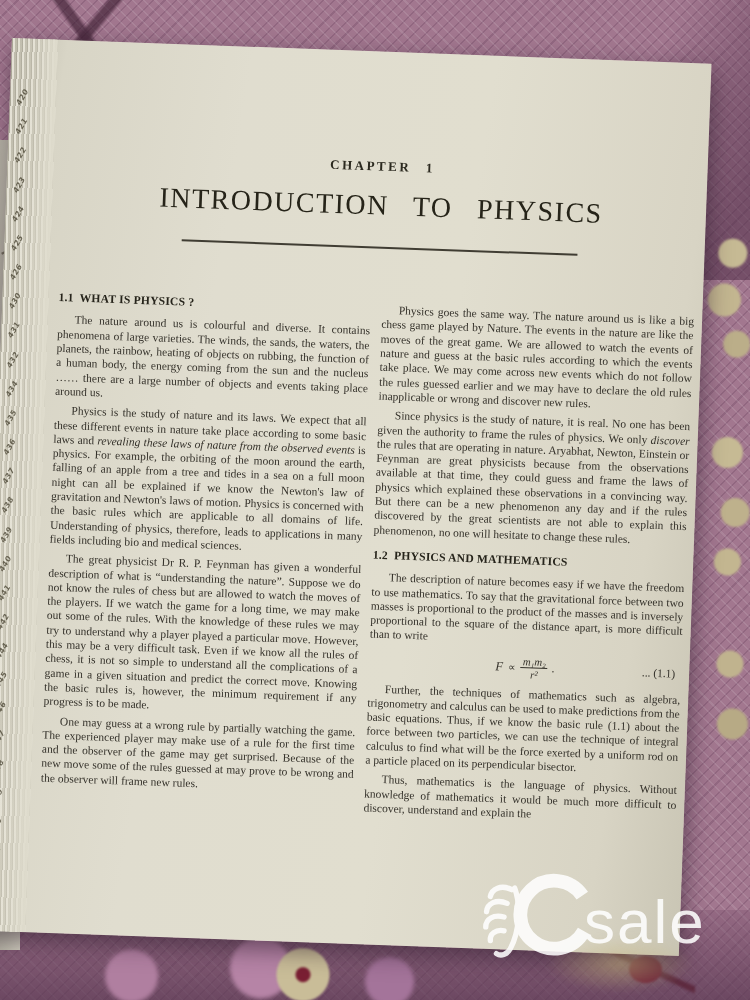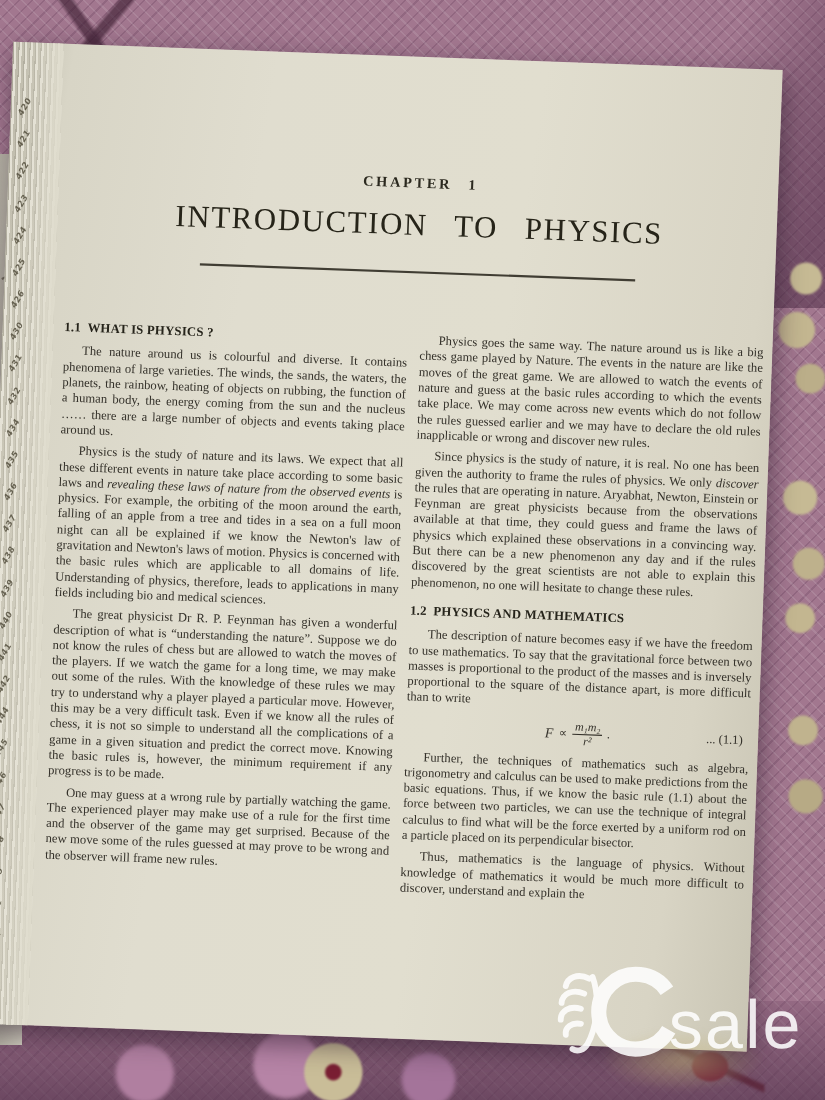--- a/index.html
+++ b/index.html
@@ -87,21 +87,21 @@
 
   .formula { position:relative; display:flex; justify-content:center; align-items:center; margin:8px 0 6px; }
   .f-var { font-style:italic; font-size:12.5px; }
   .f-propto { margin:0 5px; font-family:"DejaVu Sans",sans-serif; font-size:10.5px; }
   .frac { display:inline-flex; flex-direction:column; align-items:center; font-style:italic; font-size:10.8px; line-height:1.15; }
   .frac .num { border-bottom:1px solid #34312a; padding:0 2px; }
   .f-dot { margin-left:4px; }
   .eqno { position:absolute; right:6px; top:50%; transform:translateY(-50%); font-size:11.4px; }
 
   
-  .watermark { position:absolute; left:502px; top:868px; z-index:9; display:flex; align-items:flex-end;
+  .watermark { position:absolute; left:478px; top:868px; z-index:9; display:flex; align-items:center;
     color:#fff; opacity:.87; }
   .wm-hand { margin-top:14px; }
   .wm-g { margin-left:-16px; }
   .wm-rest { font-family:"Liberation Sans","DejaVu Sans",sans-serif; font-weight:400;
     font-size:62px; line-height:58px; letter-spacing:2px; margin:14px 0 0 -8px; }
 </style>
 </head>
 <body>
 
 <div class="scene">

